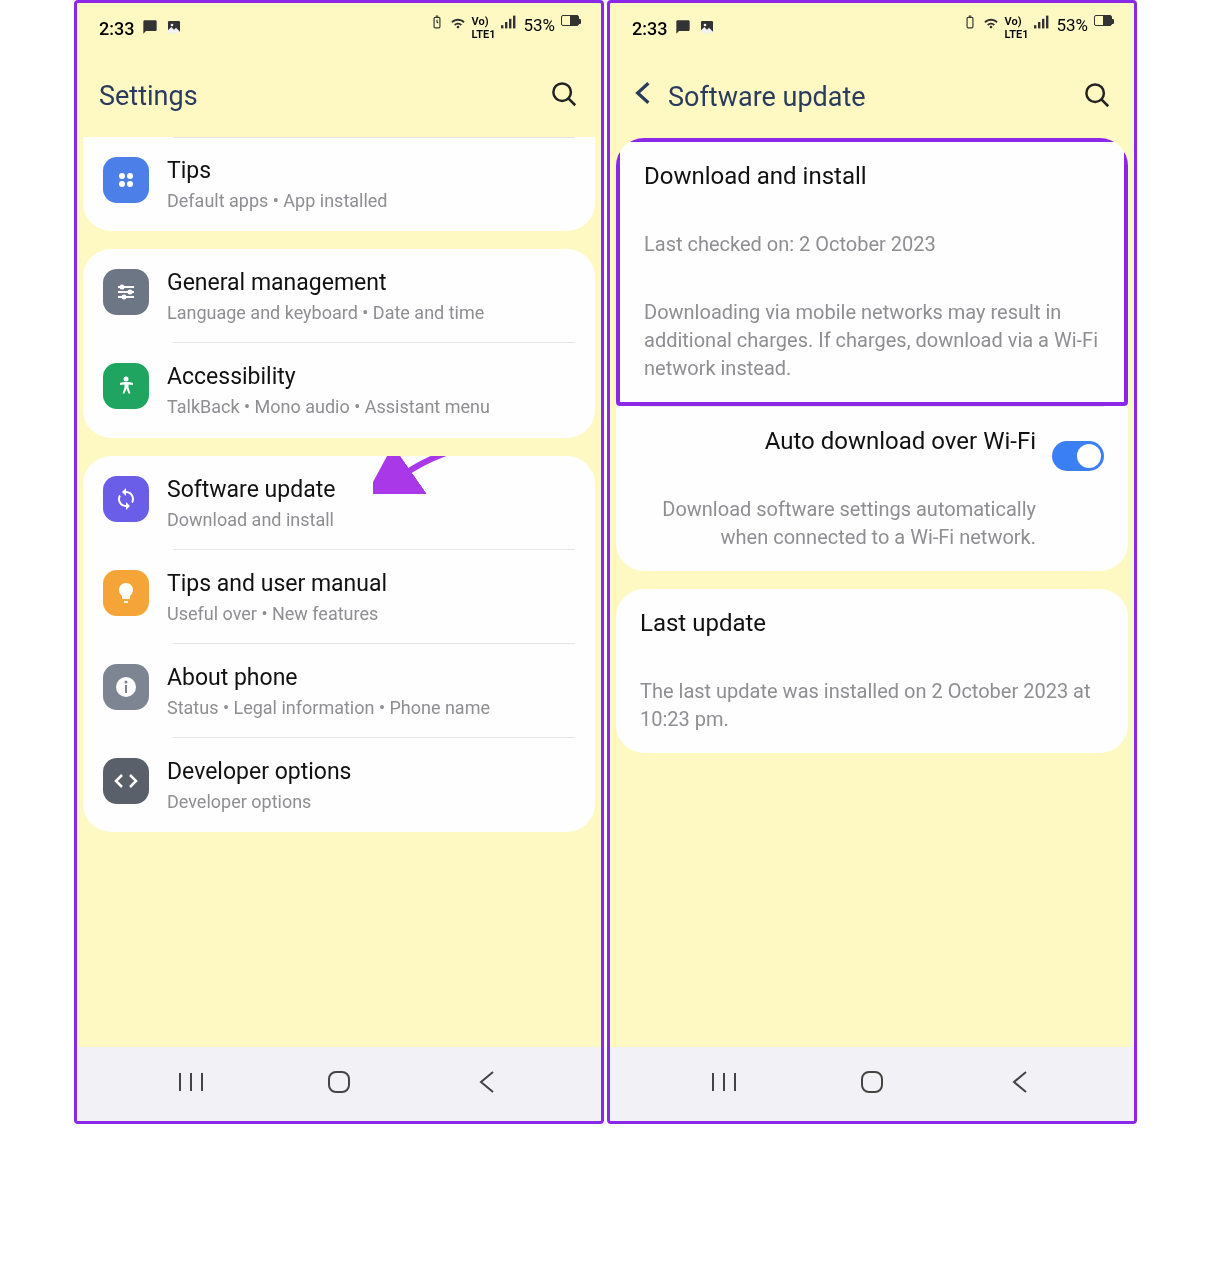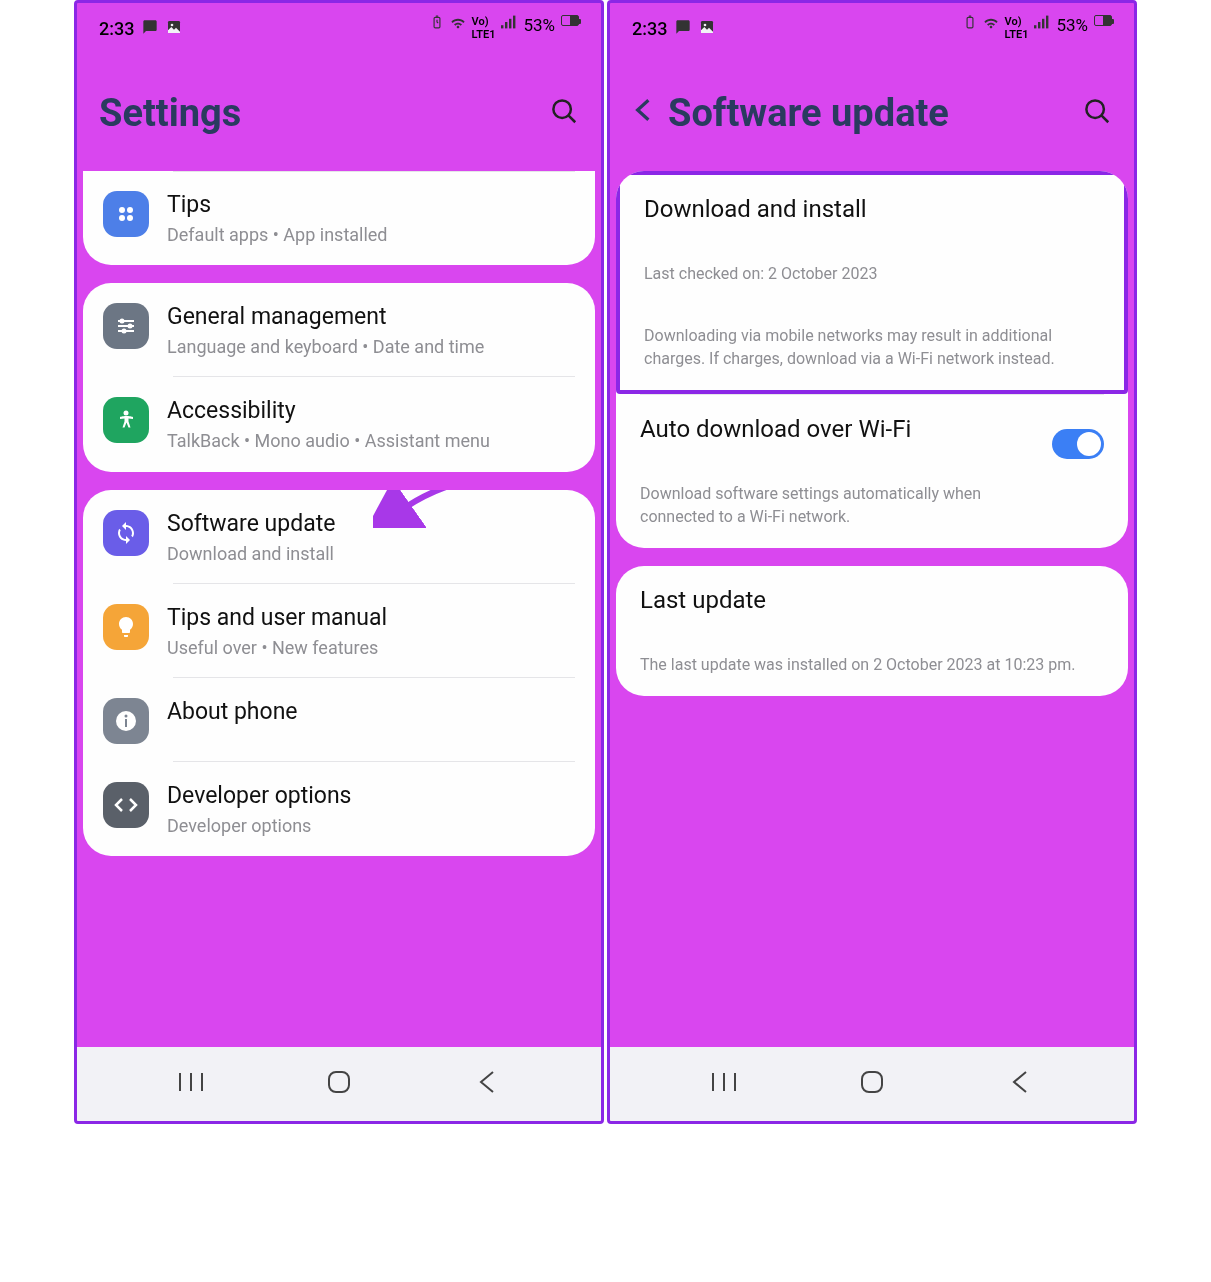--- a/index.html
+++ b/index.html
@@ -10,28 +10,27 @@
     }
     body {
       background: #ffffff;
       display: flex;
       gap: 3px;
       justify-content: center;
     }
     .phone {
       width: 530px;
       height: 1124px;
-      background: #d946ef;
+      background: #fef9c3;
       border: 3px solid #8b27e6;
       border-radius: 4px;
       position: relative;
       overflow: hidden;
       display: flex;
       flex-direction: column;
-      gap: 12px;
     }
     .status-bar {
       display: flex;
       justify-content: space-between;
       align-items: center;
       padding: 12px 22px 8px;
       font-size: 18px;
       color: #000;
     }
     .status-left {
@@ -45,22 +44,22 @@
       gap: 6px;
       font-size: 14px;
     }
     .header {
       display: flex;
       align-items: center;
       justify-content: space-between;
       padding: 30px 22px 24px;
     }
     .header-title {
-      font-size: 38px;
-      font-weight: 700;
+      font-size: 27px;
+      font-weight: 400;
       color: #2a3b5f;
     }
     .header-back {
       display: flex;
       align-items: center;
       gap: 14px;
     }
     .back-btn {
       color: #2a3b5f;
       font-size: 28px;
@@ -155,31 +154,32 @@
     .update-item {
       padding: 20px 24px;
     }
     .update-title {
       font-size: 24px;
       color: #111;
       font-weight: 400;
       margin-bottom: 6px;
     }
     .update-desc {
-      font-size: 16px;
+      font-size: 20px;
       color: #8e8e93;
       line-height: 1.4;
       margin-top: 40px;
     }
     .update-row {
       display: flex;
       align-items: flex-start;
       justify-content: space-between;
       padding: 20px 24px;
       gap: 16px;
+      text-align: right;
     }
     .update-row-text {
       flex: 1;
     }
     .toggle {
       width: 52px;
       height: 30px;
       background: #3b7ff5;
       border-radius: 15px;
       position: relative;
@@ -386,20 +386,21 @@
       <div class="list-item with-separator">
         <div class="list-icon icon-about">
           <svg width="24" height="24" viewBox="0 0 24 24" fill="#fff">
               <circle cx="12" cy="12" r="10"></circle>
               <rect x="11" y="10" width="2" height="8" fill="#7d8592"></rect>
               <circle cx="12" cy="7" r="1.5" fill="#7d8592"></circle>
             </svg>
         </div>
         <div class="list-text">
           <div class="list-title">About phone</div>
+          <div class="list-subtitle">Status  •  Legal information  •  Phone name</div>
         </div>
       </div>
       <div class="list-item">
         <div class="list-icon icon-developer">
           <svg width="24" height="24" viewBox="0 0 24 24" fill="none" stroke="#fff" stroke-width="2.5">
               <path d="M8 6l-6 6 6 6M16 6l6 6-6 6"></path>
             </svg>
         </div>
         <div class="list-text">
           <div class="list-title">Developer options</div>

